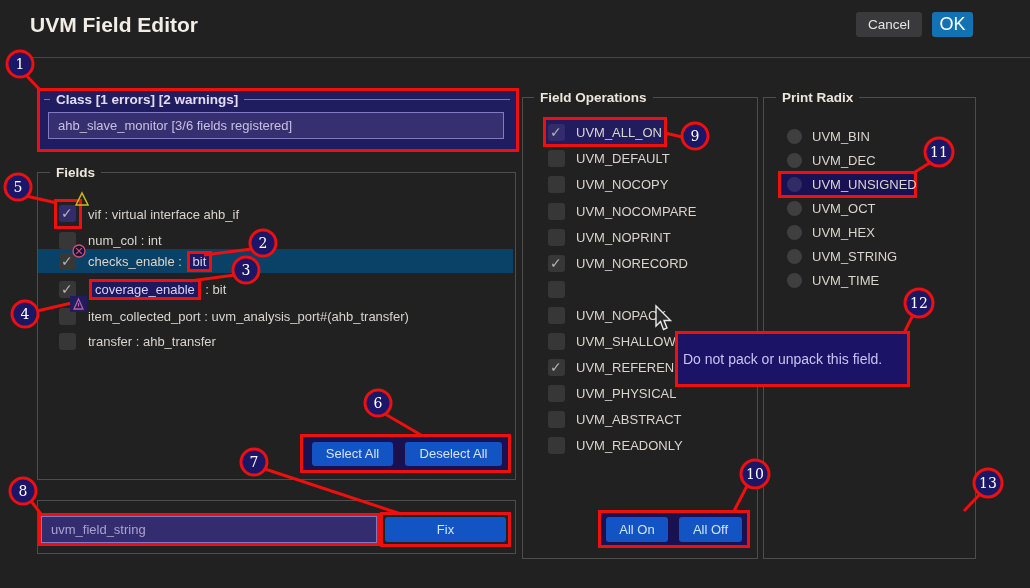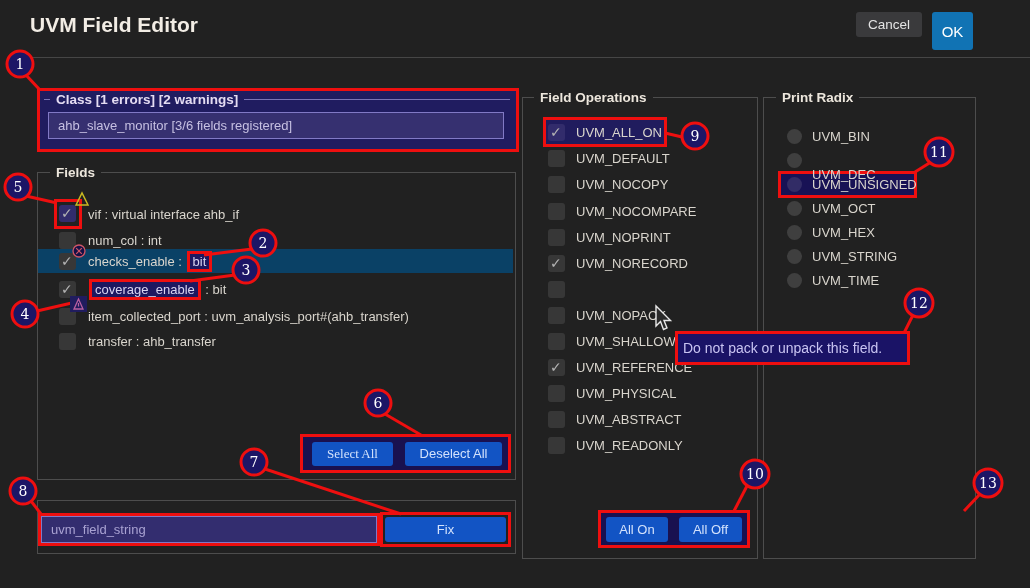--- a/index.html
+++ b/index.html
@@ -18,33 +18,33 @@
   .cb.navy{background:#322c6c;}
   .radio{position:absolute;width:15px;height:15px;border-radius:50%;background:#3f3f3f;z-index:2;}
   .radio.navy{background:#322c66;}
   .annrect{position:absolute;border:3px solid #ee0f0f;z-index:1;}
   .annrect.top{z-index:3;}
   .navyfill{background:#201c5e;}
   .wrapfill{background:#191150;}
   .boxed{border:3px solid #ee0f0f;background:#1d1860;color:#d8d4f0;padding:0 3px;margin:0 1px;}
   #overlay{position:absolute;left:0;top:0;z-index:9;pointer-events:none;}
   #tooltip{position:absolute;left:675px;top:331px;width:219px;height:20px;border:3px solid #ee0f0f;
-           background:#1a1366;color:#c9c4f2;font-size:14px;line-height:20px;padding:4px 5px;
+           background:#1a1366;color:#c9c4f2;font-size:14px;line-height:20px;padding:15px 5px;
            white-space:nowrap;z-index:8;}
   .inputbox{position:absolute;background:#363070;border:1px solid #8179c5;color:#c6c0e2;
             font-size:13px;display:flex;align-items:center;padding-left:9px;}
 </style>
 </head>
 <body>
 
 <div id="app">
 
   <div class="abs" style="left:30px;top:13px;font-size:21px;font-weight:bold;color:#f2ede5;">UVM Field Editor</div>
   <div class="btn" style="left:856px;top:12px;width:66px;height:25px;background:#3a3a3c;color:#e4e4e4;font-size:13.5px;">Cancel</div>
-  <div class="btn" style="left:932px;top:12px;width:41px;height:38px;background:#1173b4;color:#ffffff;font-size:15px;">OK</div>
+  <div class="btn" style="left:932px;top:12px;width:41px;height:25px;background:#1173b4;color:#ffffff;font-size:18px;">OK</div>
   <div class="abs" style="left:18px;top:57px;width:1012px;height:1px;background:#464646;"></div>
 
   <div class="abs" style="left:37px;top:88px;width:476px;height:58px;background:#201c60;border:3px solid #ee0f0f;z-index:1;">
     <div class="abs" style="left:4px;top:8px;width:466px;height:1px;background:#7a73b5;"></div>
     <div class="abs" style="left:10px;top:1px;background:#201c60;padding:0 6px;font-weight:bold;font-size:13.5px;color:#e4dcf2;white-space:nowrap;">Class [1 errors] [2 warnings]</div>
     <div class="inputbox" style="left:8px;top:21px;width:445px;height:25px;">ahb_slave_monitor [3/6 fields registered]</div>
   </div>
 
   <div class="gbox" style="left:37px;top:172px;width:477px;height:306px;"></div>
   <div class="glabel" style="left:50px;top:165px;">Fields</div>
@@ -65,21 +65,21 @@
 
   <div class="frow" style="left:88px;top:305px;"><span>item_collected_port</span><span> : </span><span>uvm_analysis_port#(ahb_transfer)</span></div>
   <div class="cb" style="left:59px;top:308px;"></div>
 
   <div class="frow" style="left:88px;top:330px;"><span>transfer</span><span> : </span><span>ahb_transfer</span></div>
   <div class="cb" style="left:59px;top:333px;"></div>
 
   <div class="annrect top" style="left:54px;top:199px;width:22px;height:24px;"></div>
 
   <div class="annrect wrapfill" style="left:300px;top:434px;width:205px;height:33px;display:flex;align-items:center;">
-    <div class="btn" style="position:static;width:81px;height:24px;margin-left:9px;font-family:Liberation Serif, serif;">Select All</div>
+    <div class="btn" style="position:static;width:81px;height:24px;margin-left:9px;">Select All</div>
     <div class="btn" style="position:static;width:97px;height:24px;margin-left:12px;">Deselect All</div>
   </div>
 
   <div class="gbox" style="left:37px;top:500px;width:477px;height:52px;"></div>
 
   <div class="annrect" style="left:38px;top:513px;width:336px;height:27px;">
     <div class="inputbox" style="left:0;top:0;width:325px;height:25px;background:#332d6f;color:#a9a2d2;">uvm_field_string</div>
   </div>
   <div class="annrect" style="left:380px;top:512px;width:125px;height:29px;">
     <div class="btn" style="left:2px;top:2px;width:121px;height:25px;">Fix</div>
@@ -121,21 +121,21 @@
     <div class="btn" style="position:static;width:63px;height:25px;margin-left:11px;">All Off</div>
   </div>
 
   <div class="gbox" style="left:763px;top:97px;width:211px;height:460px;"></div>
   <div class="glabel" style="left:776px;top:90px;">Print Radix</div>
 
   <div class="annrect" style="left:778px;top:171px;width:133px;height:21px;background:#181255;"></div>
 
   <div class="frow" style="left:812px;top:125px;"><span>UVM_BIN</span></div>
   <div class="radio" style="left:787px;top:129px;"></div>
-  <div class="frow" style="left:812px;top:149px;margin-top:14px;"><span>UVM_DEC</span></div>
+  <div class="frow" style="left:812px;top:149px;"><span>UVM_DEC</span></div>
   <div class="radio" style="left:787px;top:153px;"></div>
   <div class="frow" style="left:812px;top:173px;"><span>UVM_UNSIGNED</span></div>
   <div class="radio navy" style="left:787px;top:177px;"></div>
   <div class="frow" style="left:812px;top:197px;"><span>UVM_OCT</span></div>
   <div class="radio" style="left:787px;top:201px;"></div>
   <div class="frow" style="left:812px;top:221px;"><span>UVM_HEX</span></div>
   <div class="radio" style="left:787px;top:225px;"></div>
   <div class="frow" style="left:812px;top:245px;"><span>UVM_STRING</span></div>
   <div class="radio" style="left:787px;top:249px;"></div>
   <div class="frow" style="left:812px;top:269px;"><span>UVM_TIME</span></div>

